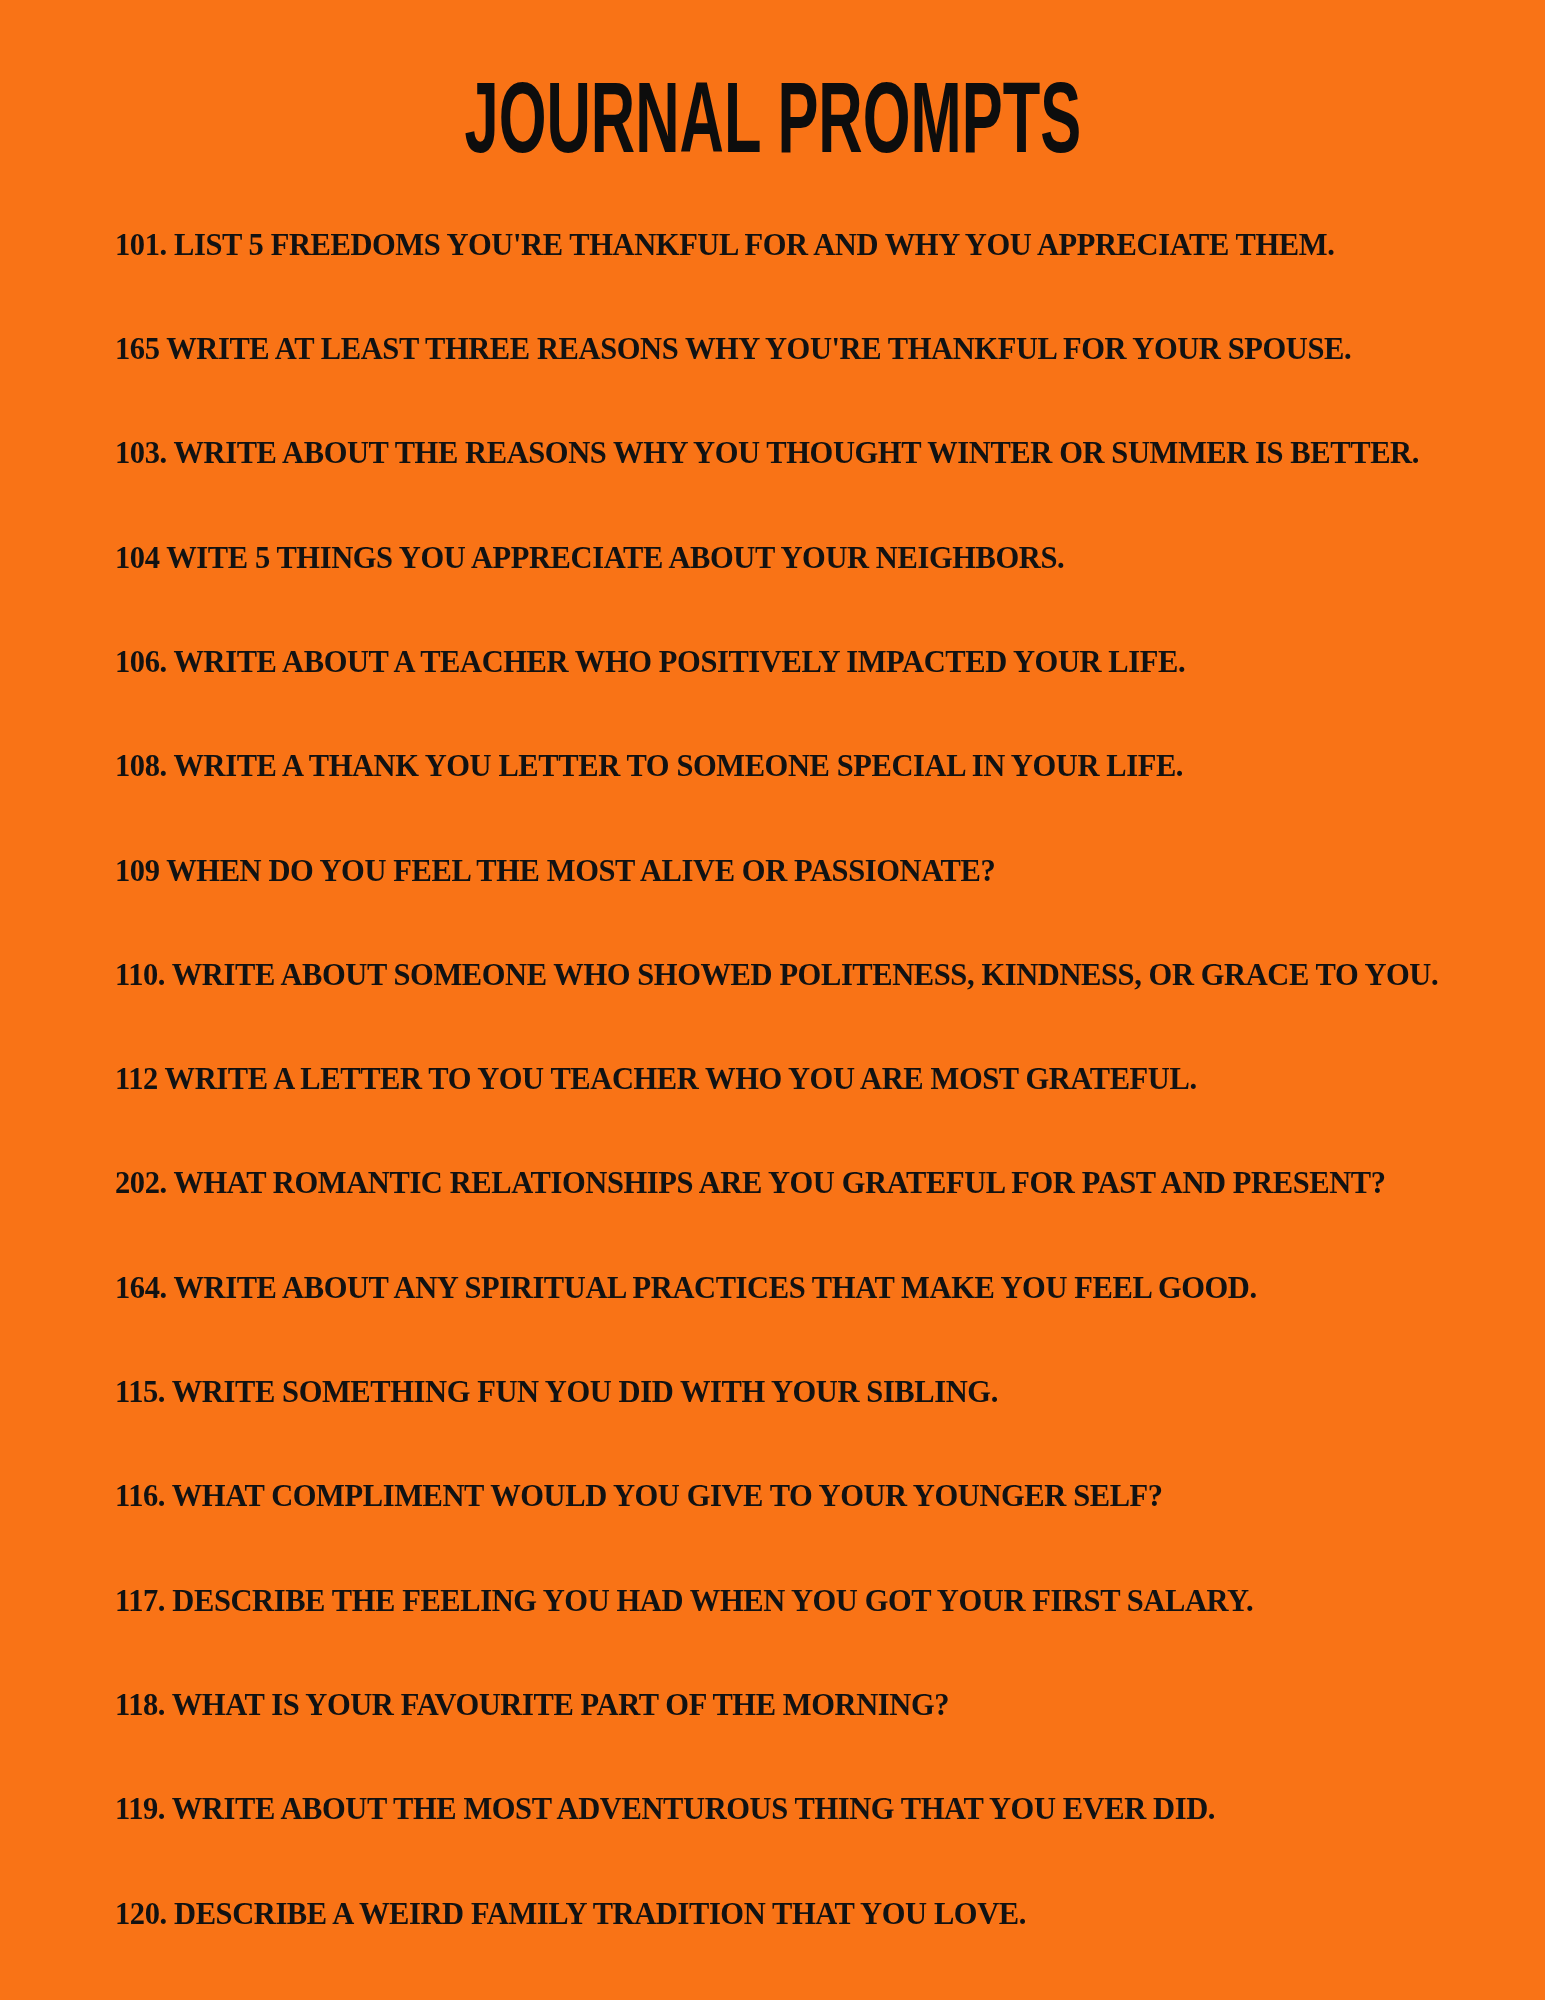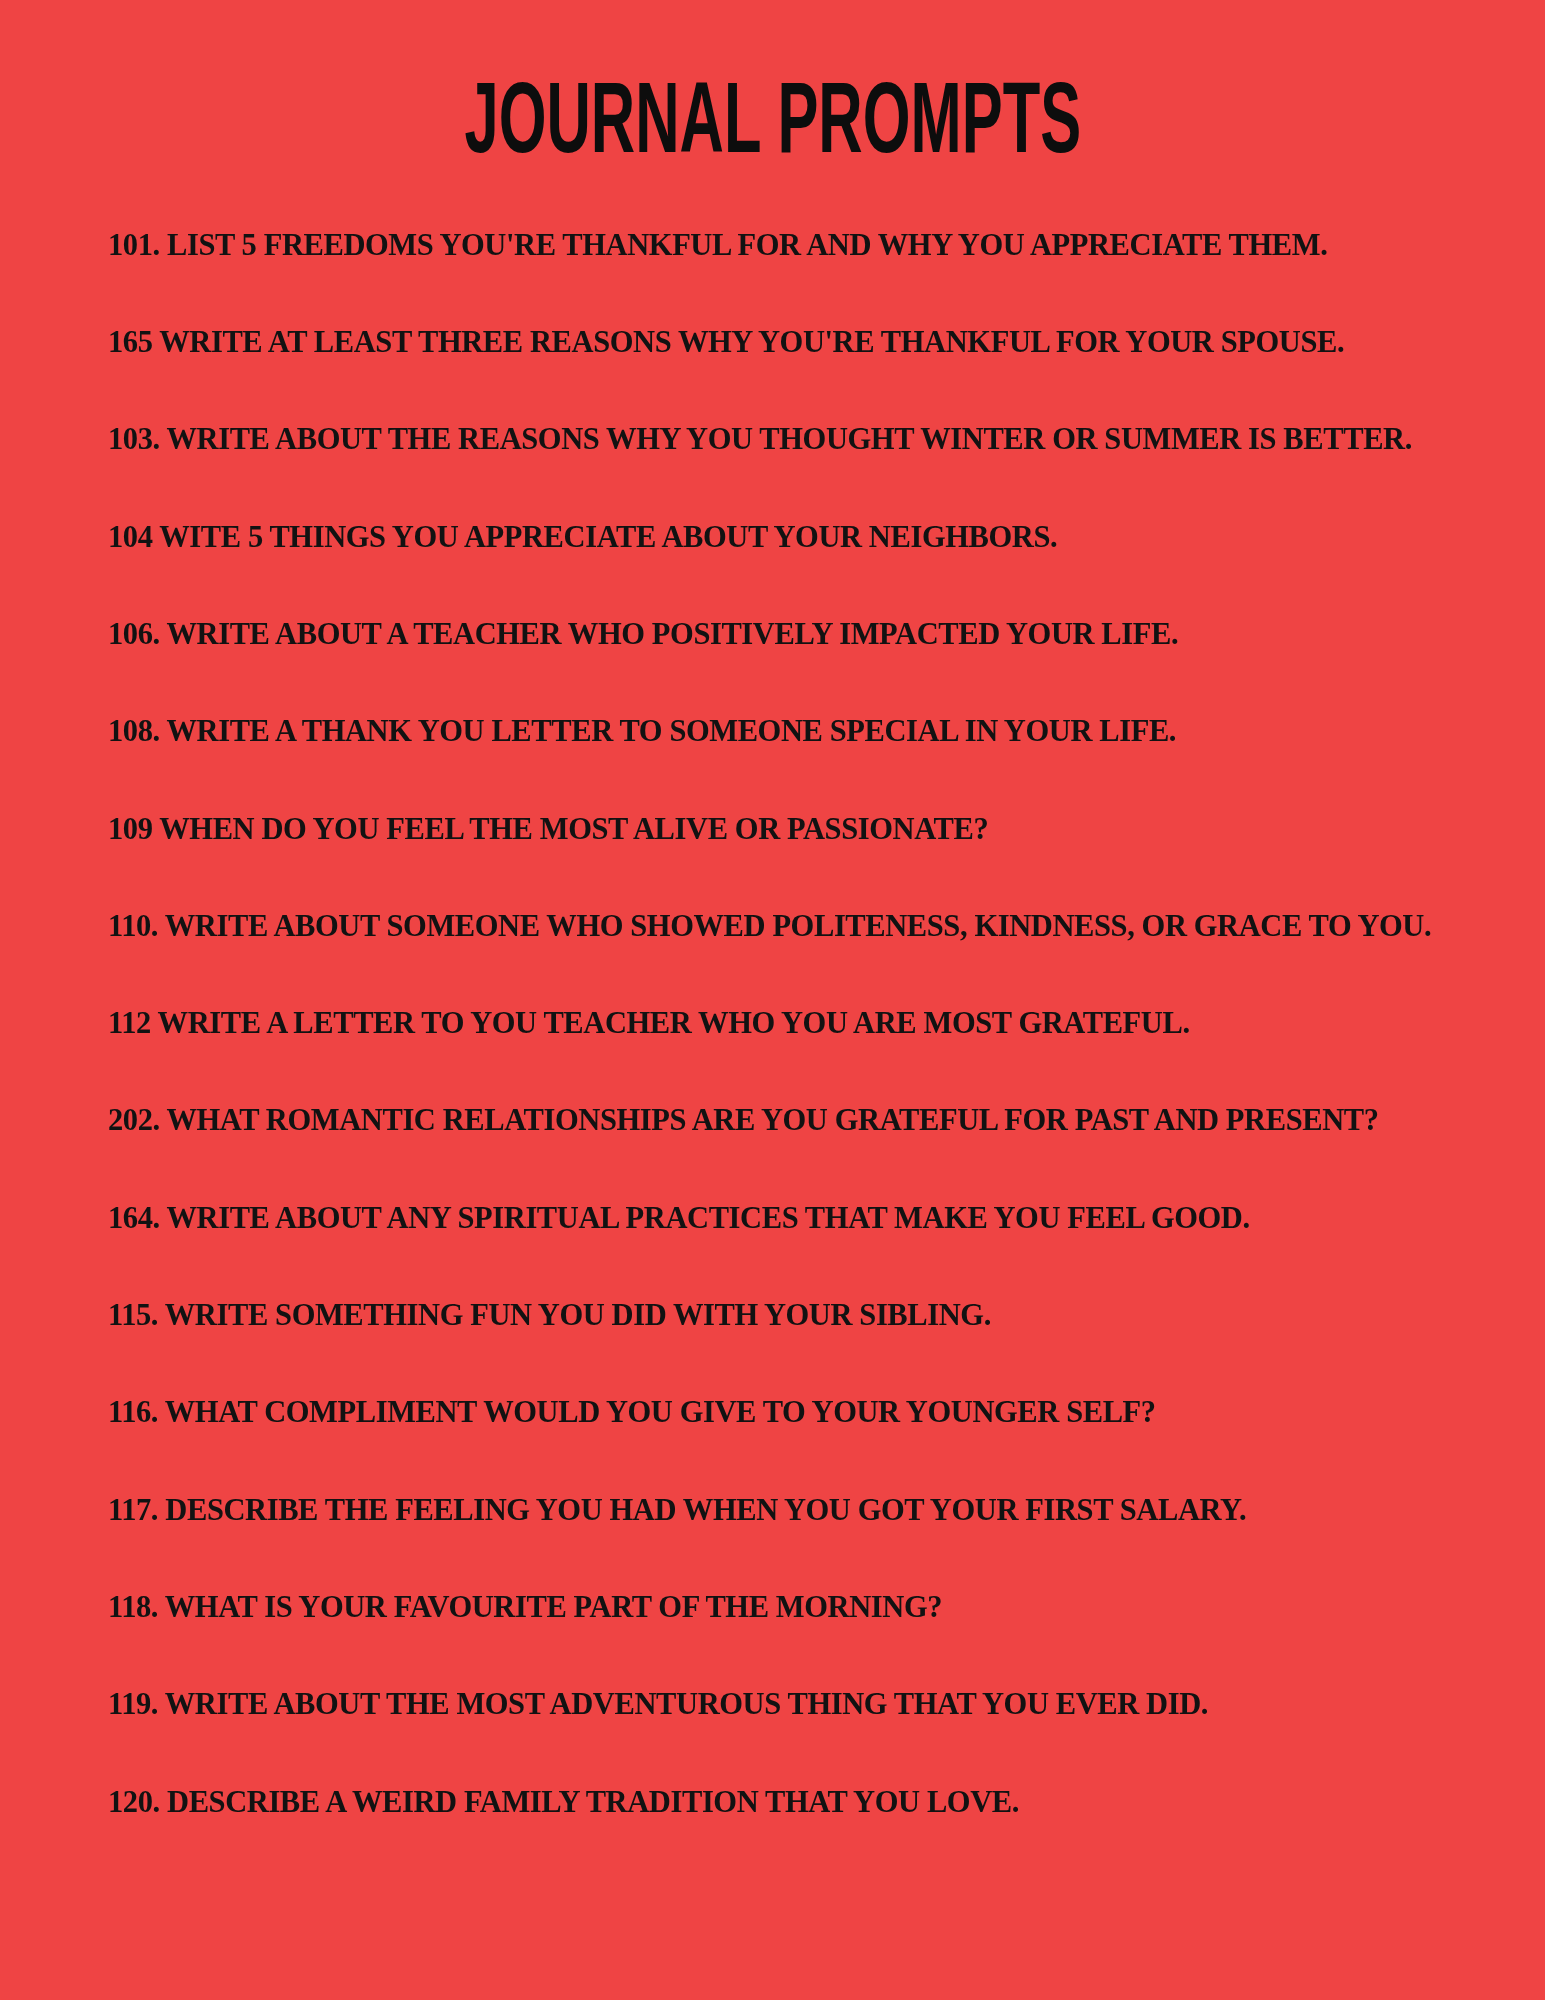--- a/index.html
+++ b/index.html
@@ -4,21 +4,21 @@
 <style>
   html, body {
     margin: 0;
     padding: 0;
     background: #ffffff;
   }
   .page {
     position: relative;
     width: 1545px;
     height: 2000px;
-    background: #ef4444;
+    background: #f97316;
     overflow: hidden;
   }
   .title-wrap {
     padding-top: 66px;
     text-align: center;
   }
   .page-title {
     display: inline-block;
     margin: 0;
     font-family: "Liberation Sans", "DejaVu Sans", sans-serif;
@@ -30,21 +30,21 @@
     transform: scaleX(0.64) scaleY(1.04);
     transform-origin: center top;
     white-space: nowrap;
   }
   .prompt-list {
     margin-top: 32px;
     padding-left: 103px;
     padding-right: 60px;
   }
   .prompt-item {
-    margin: 5px;
+    margin: 12px;
     font-family: "Liberation Serif", "DejaVu Serif", serif;
     font-weight: bold;
     font-size: 30.5px;
     line-height: 92.3px;
     letter-spacing: -0.4px;
     color: #121212;
     white-space: nowrap;
   }
 </style>
 </head>

